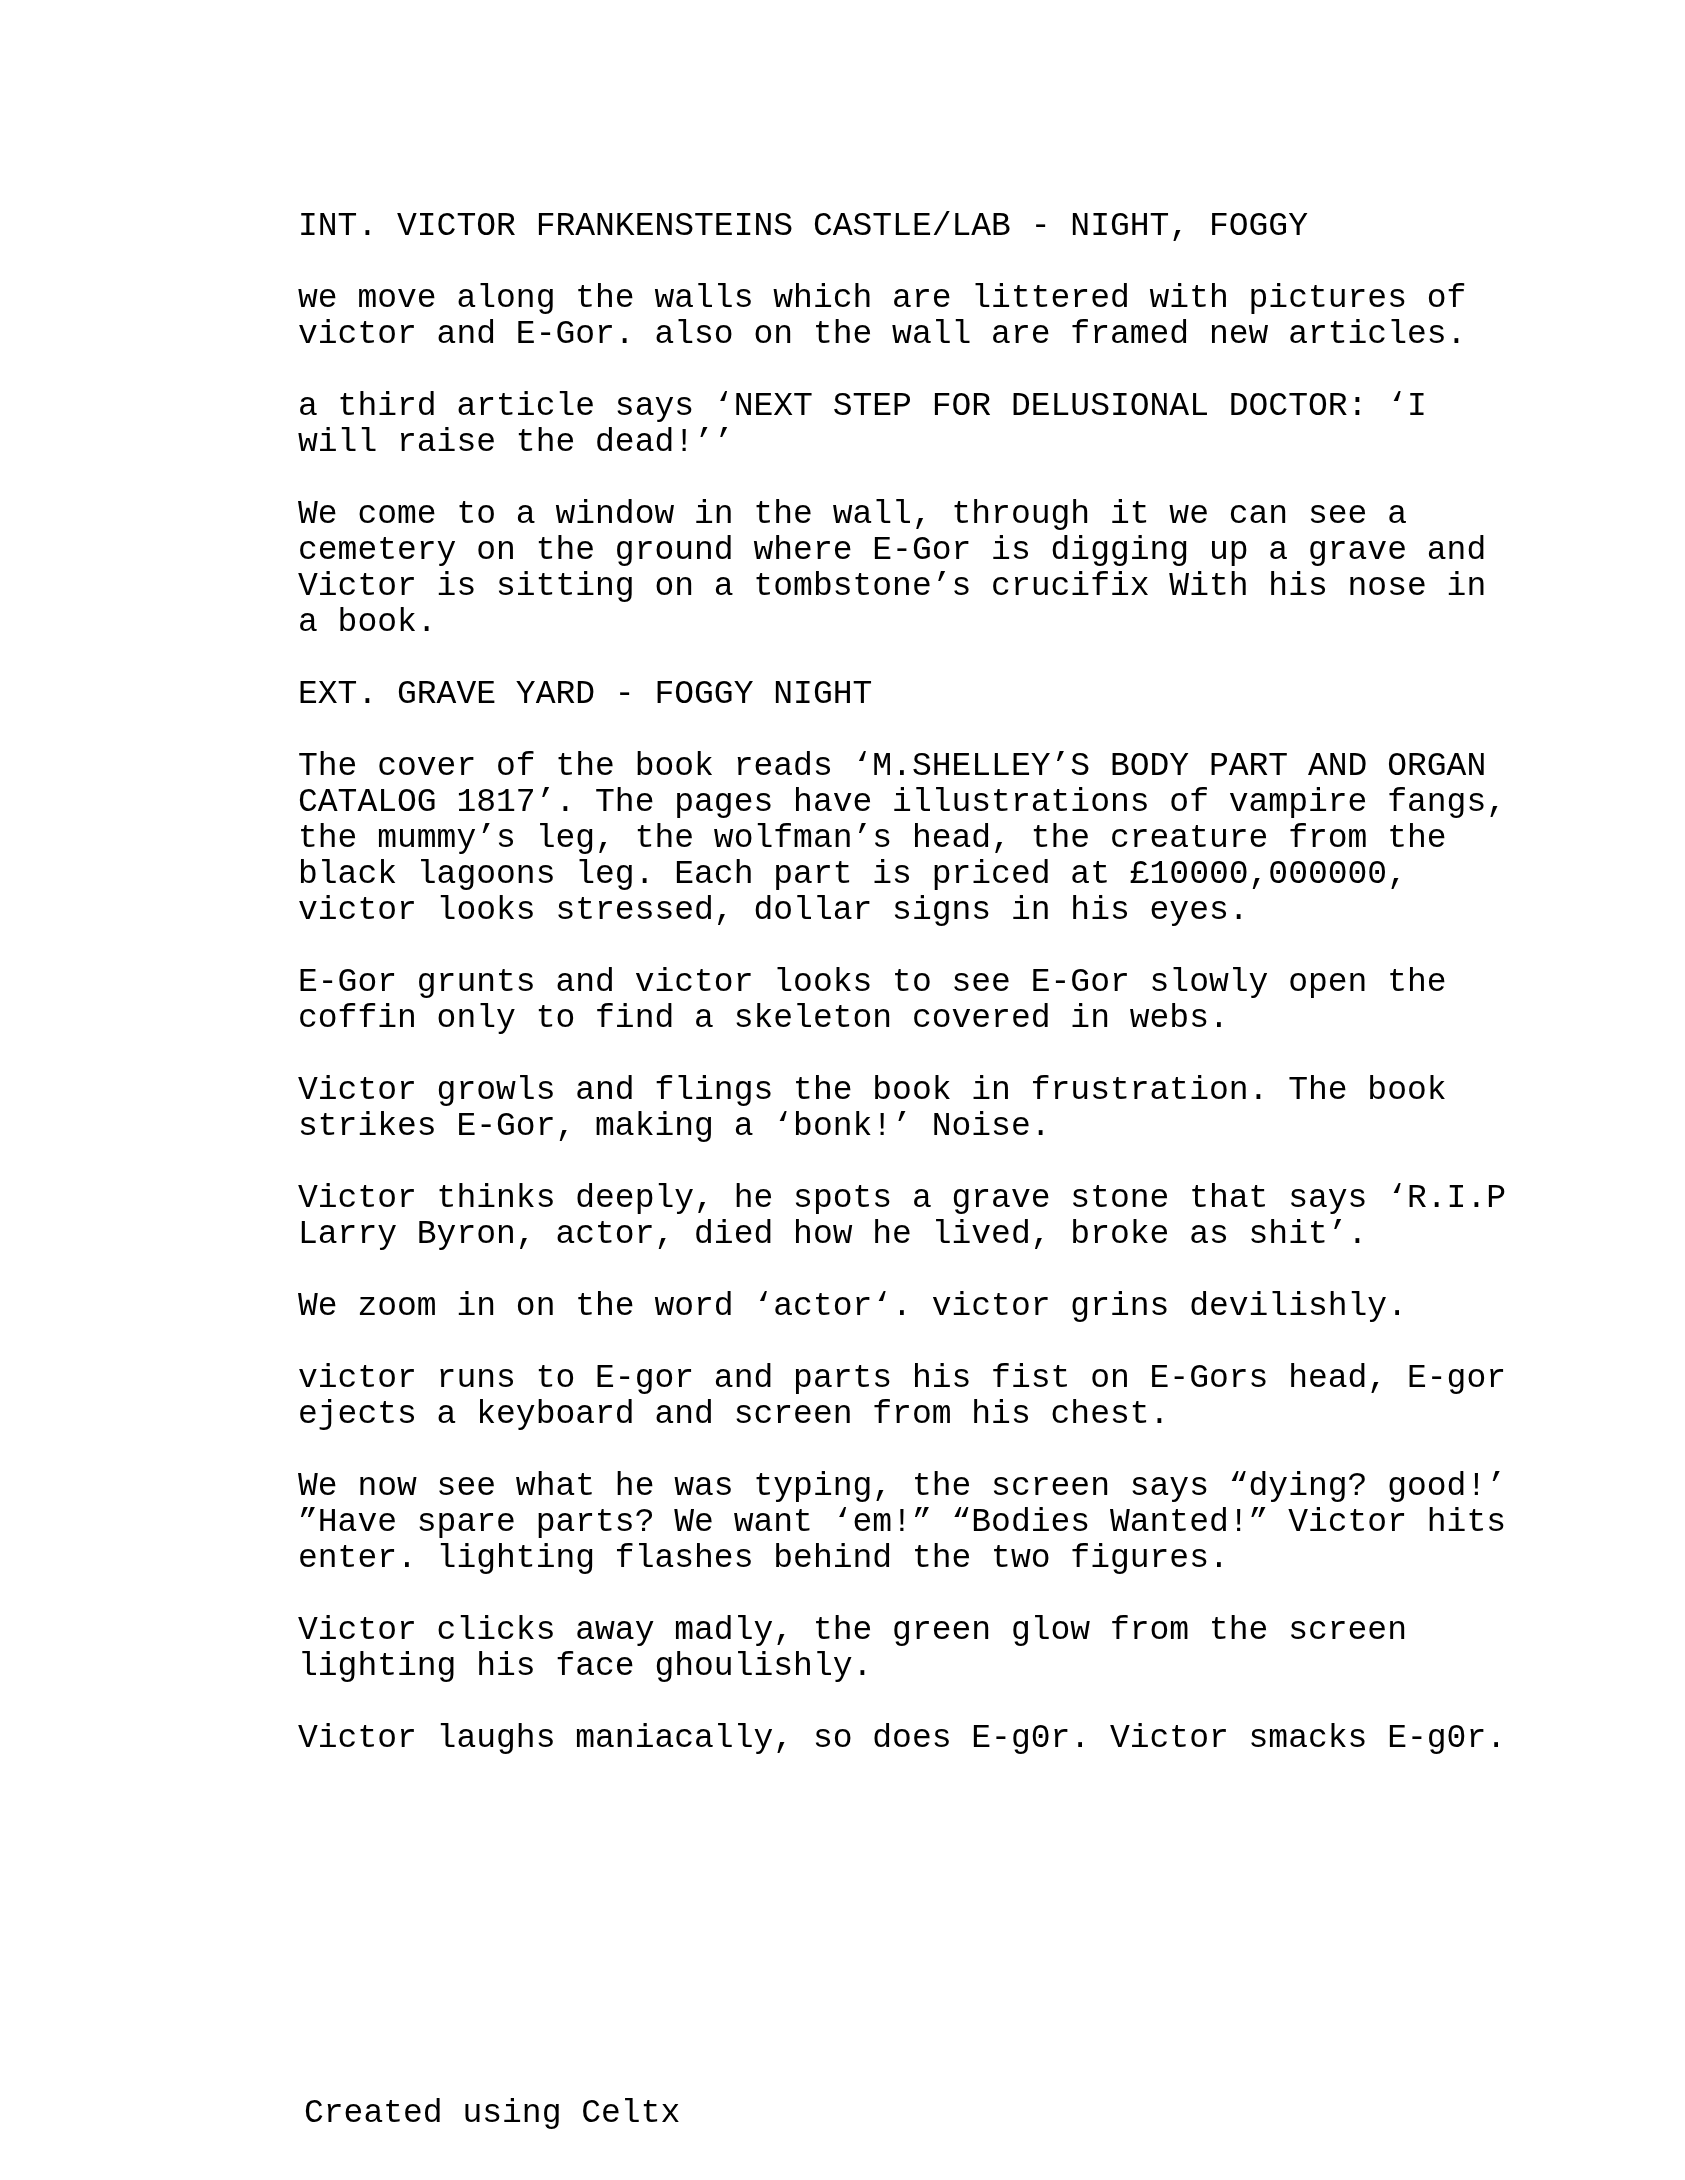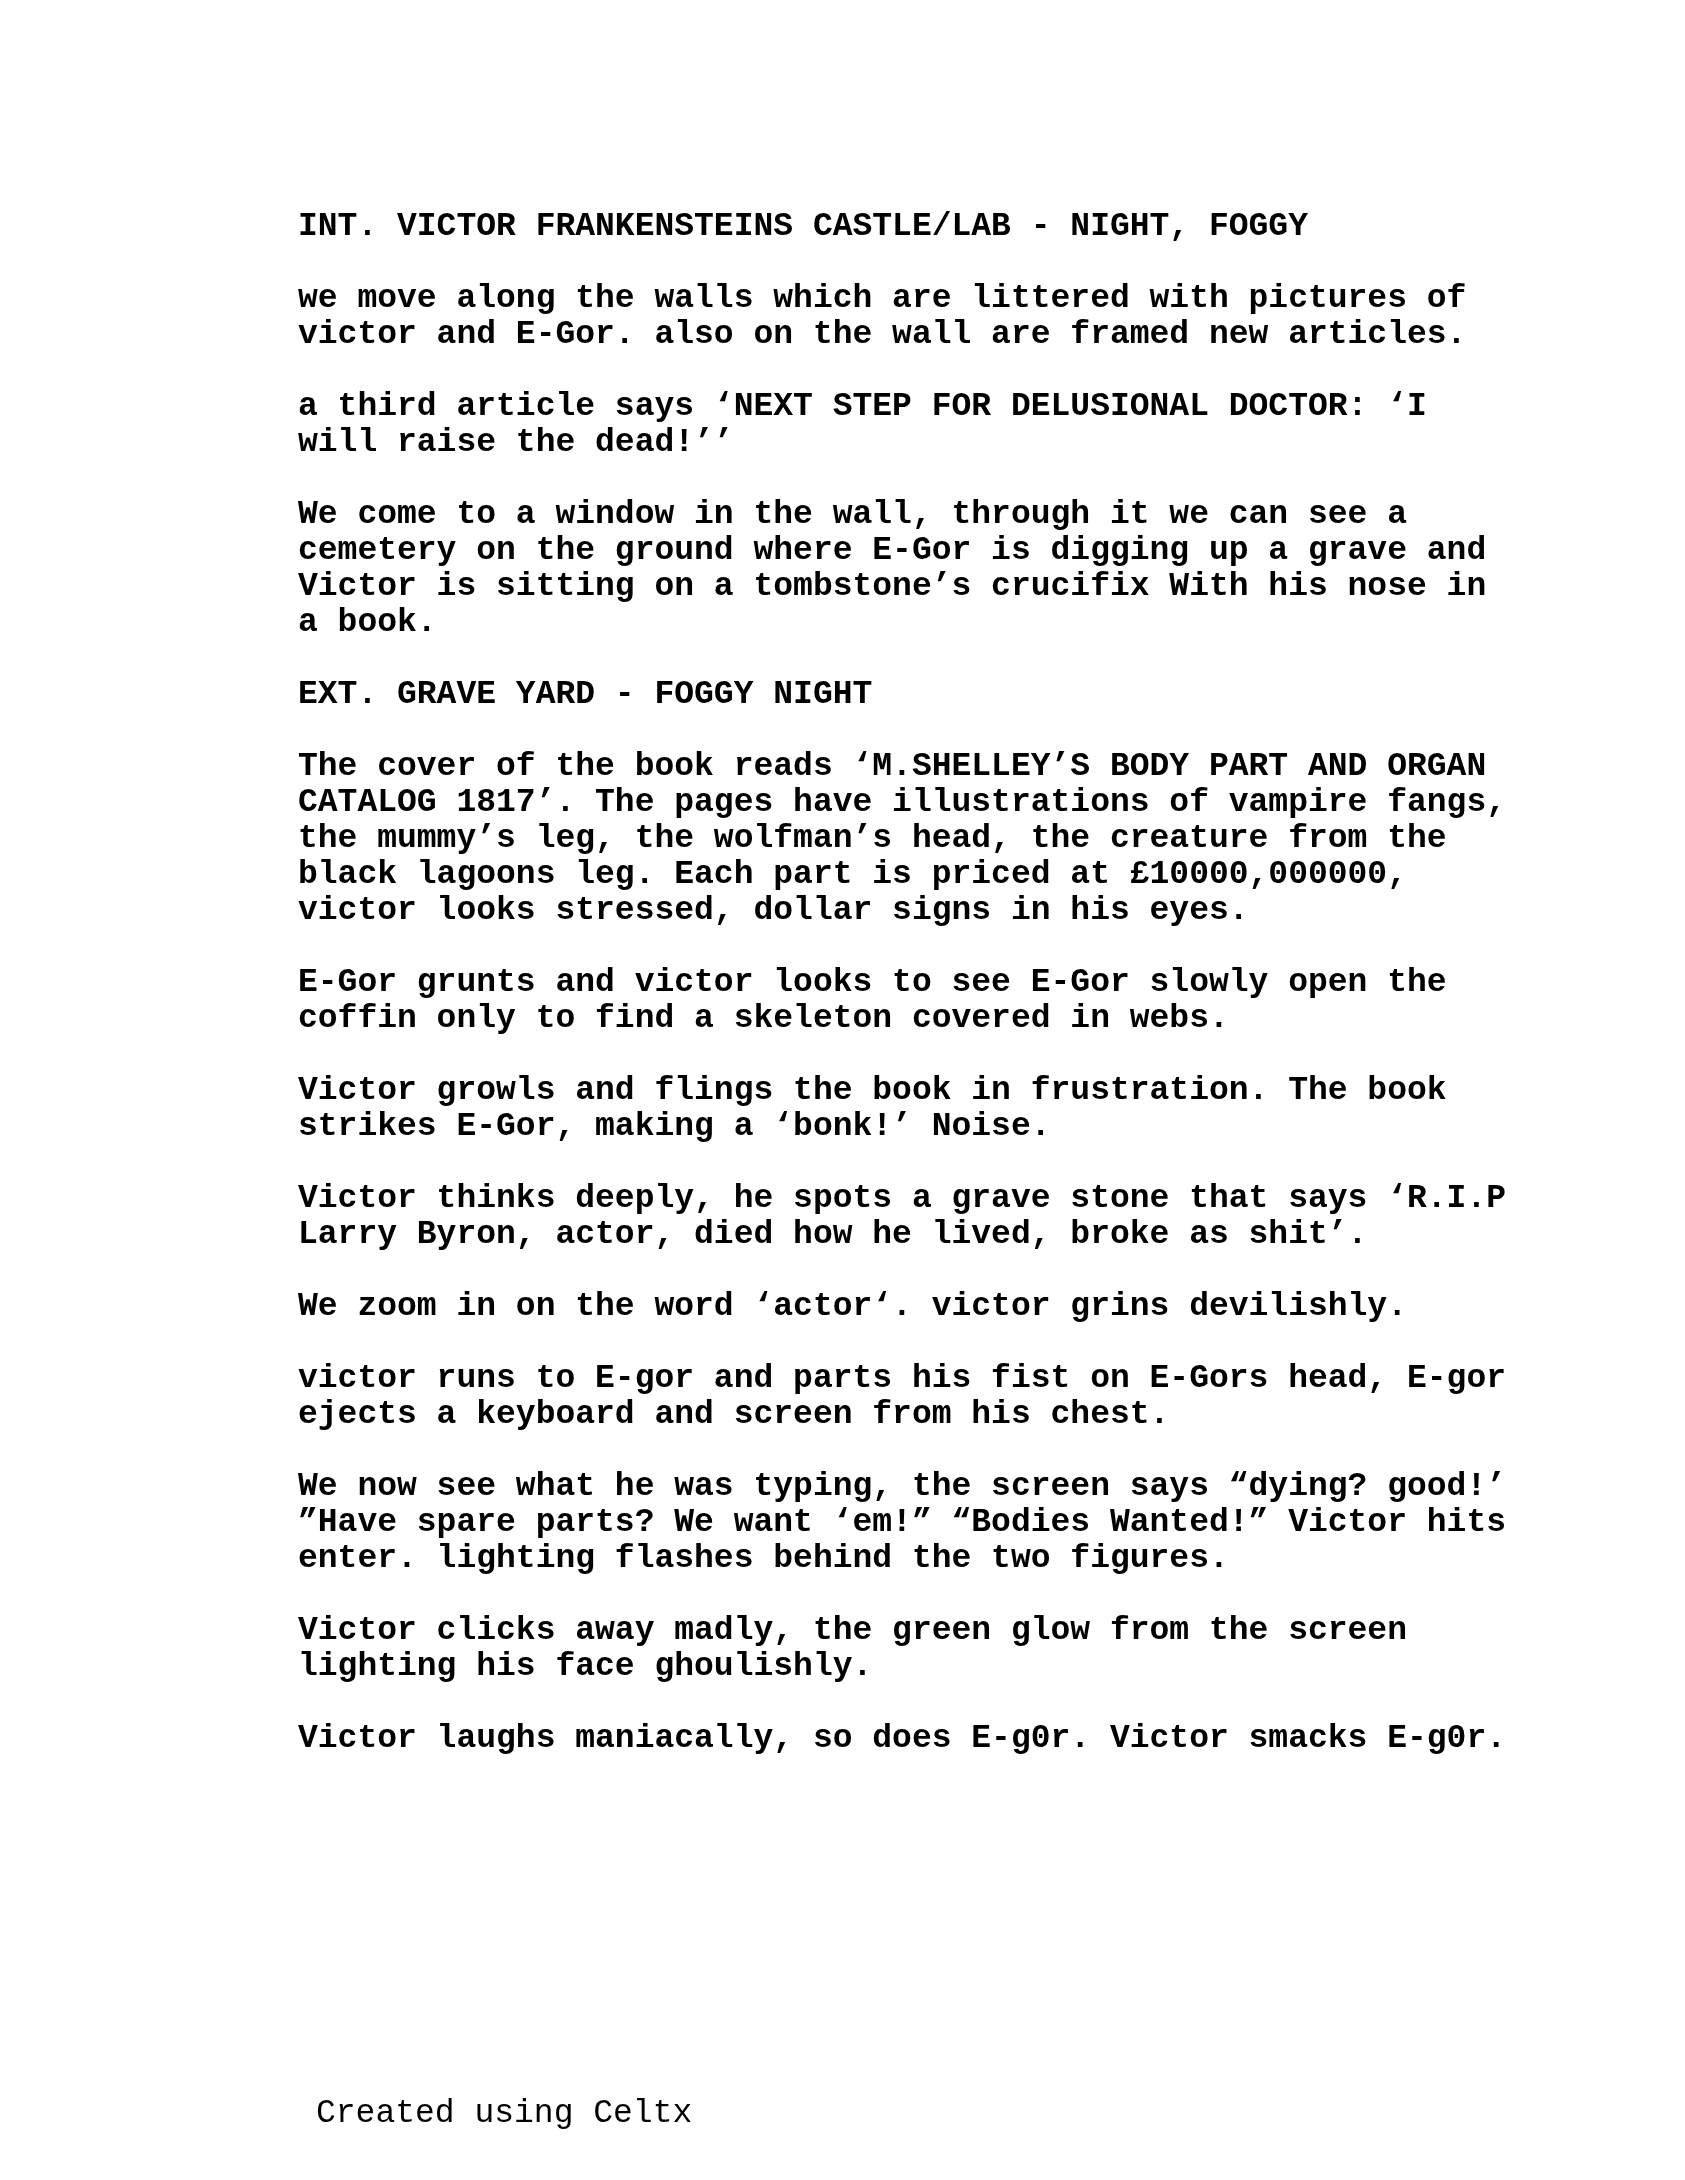--- a/index.html
+++ b/index.html
@@ -16,29 +16,29 @@
     font-family: "Liberation Mono", "DejaVu Sans Mono", monospace;
     color: #000000;
   }
   .script {
     position: absolute;
     left: 298px;
     top: 209px;
     width: 1229px;
     font-size: 33px;
     line-height: 36px;
-    font-weight: 700;
+    font-weight: 400;
   }
   .para {
     margin: 0 0 36px 0;
     white-space: pre-line;
   }
   .footer {
     position: absolute;
-    left: 316px;
+    left: 304px;
     top: 2096px;
     font-size: 33px;
     line-height: 36px;
     font-weight: 500;
     white-space: pre;
   }
 </style>
 </head>
 <body>
 

